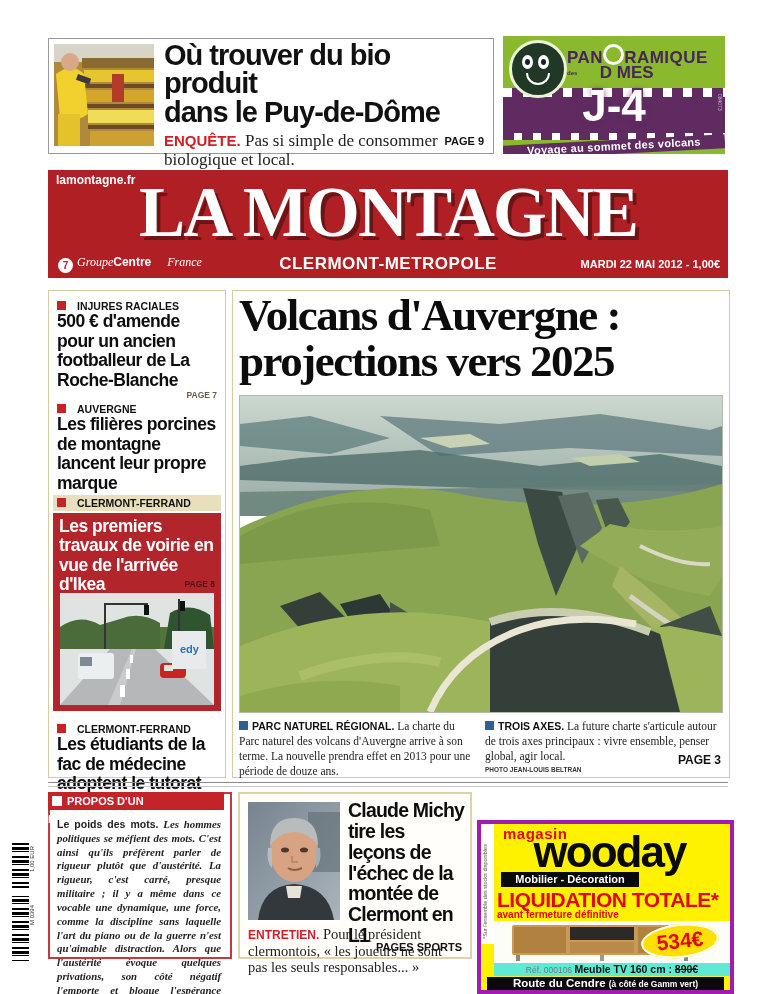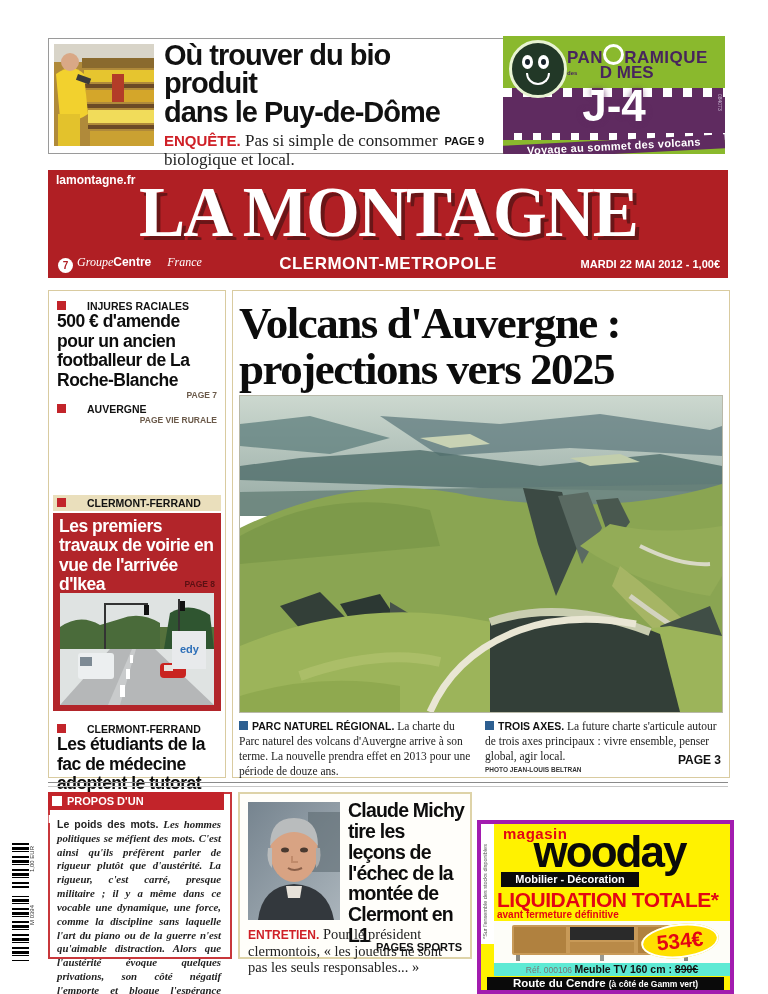--- a/index.html
+++ b/index.html
@@ -1,20 +1,20 @@
 <!DOCTYPE html>
 <html><head>
 <meta charset="utf-8">
 <style>
   html,body{margin:0;padding:0;background:#fff;}
   .page{position:relative;width:768px;height:994px;background:#fff;font-family:"Liberation Sans",sans-serif;overflow:hidden;}
   .abs{position:absolute;}
 
   
-  .top-banner{left:48px;top:38px;width:444px;height:114px;border:1px solid #9a9a9a;background:#fff;padding-left:48px;}
+  .top-banner{left:48px;top:38px;width:444px;height:114px;border:1px solid #9a9a9a;background:#fff;}
   .tb-photo{left:5px;top:5px;width:100px;height:102px;}
   .tb-text{left:115px;top:2px;width:324px;height:110px;}
   .tb-head{font-weight:bold;font-size:29px;line-height:0.98;letter-spacing:-1px;color:#111;}
   .tb-line2{display:block;}
   .tb-sub{margin-top:6px;font-family:"Liberation Serif",serif;font-size:17px;color:#222;line-height:1.1;}
   .tb-kicker{color:#cf2027;font-family:"Liberation Sans",sans-serif;font-weight:bold;font-size:15px;}
   .tb-page{position:absolute;right:4px;bottom:4px;font-weight:bold;font-size:11px;color:#111;}
 
   
   .top-ad{left:503px;top:36px;width:222px;height:118px;background:#8ab92d;overflow:hidden;}
@@ -44,37 +44,37 @@
   .mh-group{position:absolute;left:10px;top:3px;font-size:12px;}
   .mh-glogo{display:inline-block;width:15px;height:15px;border-radius:50%;background:#fff;color:#b01f24;font-size:10px;font-weight:bold;text-align:center;line-height:15px;vertical-align:-3px;margin-right:4px;}
   .mh-group .g1{font-family:"Liberation Serif",serif;font-style:italic;}
   .mh-group .g2{font-weight:bold;}
   .mh-group .g3{font-family:"Liberation Serif",serif;font-style:italic;padding-left:16px;}
   .mh-edition{position:absolute;left:180px;width:320px;top:2px;text-align:center;font-weight:bold;font-size:17px;letter-spacing:0.5px;}
   .mh-date{position:absolute;right:8px;top:6px;font-weight:bold;font-size:11px;}
 
   
   .left-col{left:48px;top:290px;width:176px;height:486px;border:1px solid #d9cba0;background:#fff;}
-  .kick{position:relative;padding-left:30px;font-weight:bold;font-size:10.5px;color:#111;}
+  .kick{position:relative;padding-left:20px;font-weight:bold;font-size:10.5px;color:#111;}
   .kick::before{content:"";position:absolute;left:0;top:1px;width:9px;height:9px;background:#c2242a;}
   .lc-head{font-weight:bold;font-size:17.5px;line-height:1.12;letter-spacing:-0.5px;color:#0d0d0d;}
   .lc-page{text-align:right;font-weight:bold;font-size:8.5px;color:#6b5a4a;}
   .lc-item1{left:8px;top:9px;width:160px;}
   .lc-item2{left:8px;top:112px;width:160px;}
   .lc-kick3{left:4px;top:204px;width:168px;background:#eadfbc;padding:2px 0 2px 0;}
   .lc-kick3 .kick{margin-left:4px;}
   .lc-redbox{left:4px;top:222px;width:168px;height:198px;background:#b2252a;}
   .rb-head{position:absolute;left:6px;top:4px;width:156px;color:#fff;font-weight:bold;font-size:17.5px;line-height:1.1;letter-spacing:-0.5px;}
   .rb-page{position:absolute;right:6px;top:66px;color:#5c1013;font-weight:bold;font-size:8.5px;}
   .rb-photo{position:absolute;left:7px;top:80px;width:154px;height:112px;background:#cfd3d1;}
   .lc-item4{left:8px;top:432px;width:160px;}
 
   
   .main-box{left:232px;top:290px;width:496px;height:486px;border:1px solid #d9cba0;background:#fff;}
-  .main-head{left:6px;top:10px;width:484px;font-family:"Liberation Serif",serif;font-weight:bold;font-size:45px;line-height:1.02;letter-spacing:-1.5px;color:#0c0c0c;}
+  .main-head{left:6px;top:2px;width:484px;font-family:"Liberation Serif",serif;font-weight:bold;font-size:45px;line-height:1.02;letter-spacing:-1.5px;color:#0c0c0c;}
   .main-head span{display:block;}
   .main-photo{left:6px;top:104px;width:482px;height:316px;border:1px solid #b9b9a9;}
   .cap{font-family:"Liberation Serif",serif;font-size:11.5px;line-height:1.3;color:#222;}
   .cap .ck{position:relative;font-family:"Liberation Sans",sans-serif;font-weight:bold;font-size:10.5px;color:#111;padding-left:13px;}
   .cap .ck::before{content:"";position:absolute;left:0;top:1px;width:9px;height:9px;background:#2d5f91;}
   .cap1{left:6px;top:428px;width:236px;}
   .cap2{left:252px;top:428px;width:236px;}
   .credit{display:block;font-family:"Liberation Sans",sans-serif;font-size:6.5px;font-weight:bold;color:#333;margin-top:2px;}
   .main-page{right:8px;top:462px;font-weight:bold;font-size:12px;color:#111;padding-left:18px;}
 
@@ -200,20 +200,21 @@
   <div class="abs left-col">
 
     <div class="abs lc-item1">
       <div class="kick">INJURES RACIALES</div>
       <div class="lc-head">500 € d'amende pour un ancien footballeur de La Roche-Blanche</div>
       <div class="lc-page">PAGE 7</div>
     </div>
 
     <div class="abs lc-item2">
       <div class="kick">AUVERGNE</div>
+      <div class="lc-head">Les filières porcines de montagne lancent leur propre marque</div>
       <div class="lc-page">PAGE VIE RURALE</div>
     </div>
 
     <div class="abs lc-kick3">
       <div class="kick">CLERMONT-FERRAND</div>
     </div>
 
     <div class="abs lc-redbox">
       <div class="rb-head">Les premiers travaux de voirie en vue de l'arrivée d'Ikea</div>
       <div class="rb-page">PAGE 8</div>

